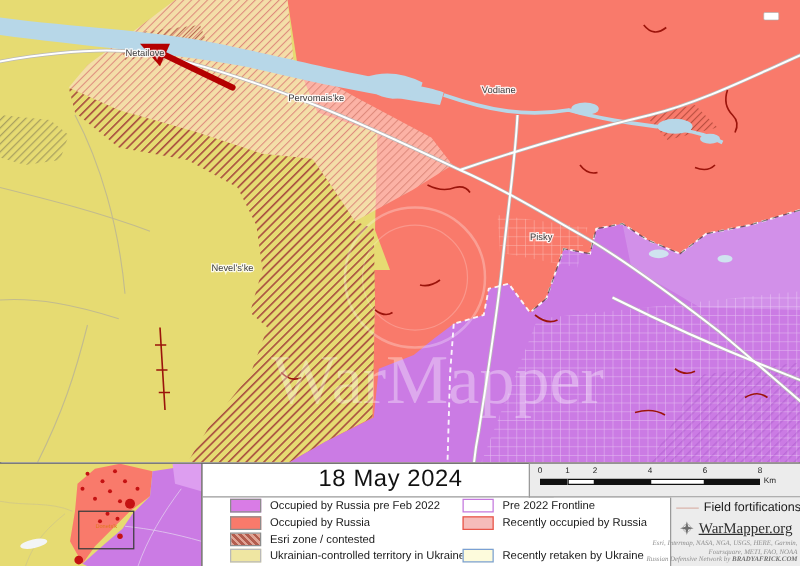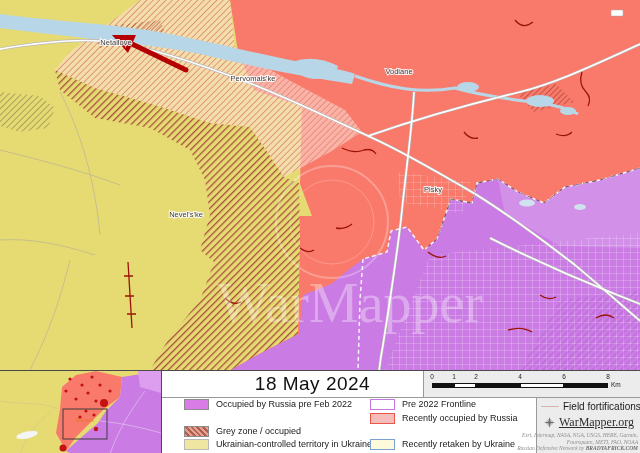--- a/index.html
+++ b/index.html
@@ -222,23 +222,27 @@
         </div>
         <span class="sb-unit">Km</span>
       </div>
     </div>
 
     <div class="legend-col legend-area">
       <div class="lrow r1">
         <span class="sw sw-purple"></span>
         <span class="lbl">Occupied by Russia pre Feb 2022</span>
       </div>
+      <div class="lrow r2">
+        <span class="sw sw-red"></span>
+        <span class="lbl">Occupied by Russia</span>
+      </div>
       <div class="lrow r3">
         <span class="sw sw-grey"></span>
-        <span class="lbl">Grey zone / occupied</span>
+        <span class="lbl">Esri zone / contested</span>
       </div>
       <div class="lrow r4">
         <span class="sw sw-yellow"></span>
         <span class="lbl">Ukrainian-controlled territory in Ukraine</span>
       </div>
     </div>
 
     <div class="legend-col legend-overlay">
       <div class="lrow r1">
         <span class="sw sw-front"></span>

